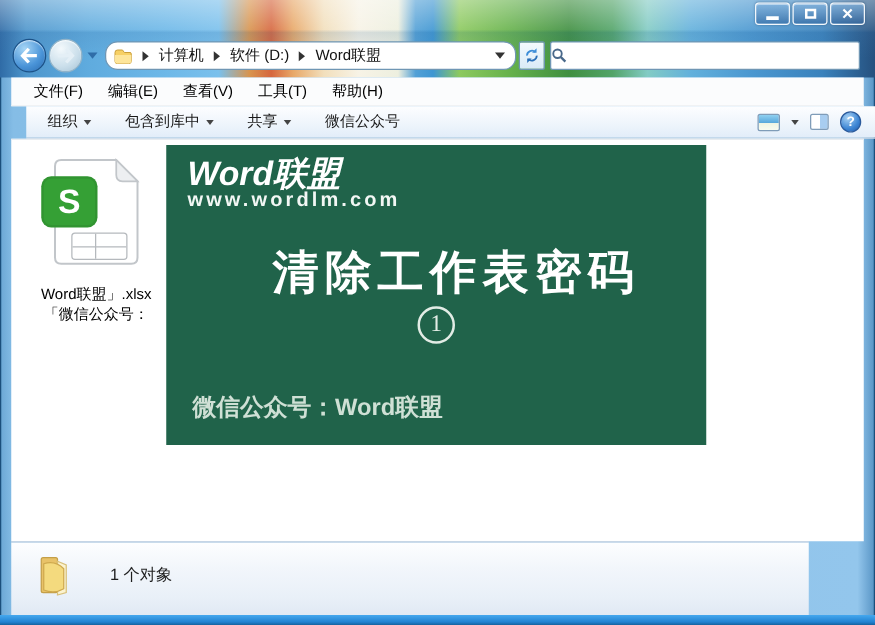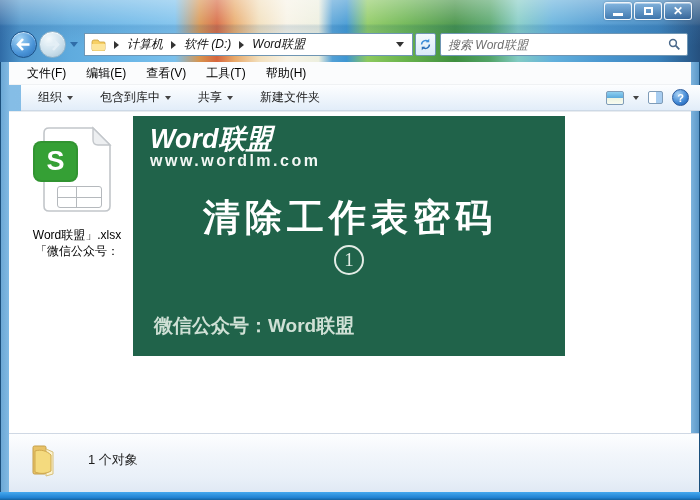--- a/index.html
+++ b/index.html
@@ -56,22 +56,22 @@
   }
   .nav-chevron {
     position:absolute; left:70px; top:42px; width:0; height:0; z-index:4;
     border-left:4px solid transparent; border-right:4px solid transparent;
     border-top:5px solid #2f6da8;
   }
 
   
   .address-bar {
     position:absolute; left:84px; top:33px; width:329px; height:23px; z-index:4;
-    background:#fff; border:1px solid #6f96b4; border-radius:0;
-    display:flex; align-items:center; font-size:12px; color:#111;font-style:italic;
+    background:#fff; border:1px solid #6f96b4; border-radius:10px;
+    display:flex; align-items:center; font-size:12px; color:#111;
   }
   .crumb-folder { margin:0 2px 0 6px; display:flex; }
   .crumb-sep {
     width:0; height:0; margin:0 6px;
     border-top:4px solid transparent; border-bottom:4px solid transparent;
     border-left:5px solid #333;
   }
   .crumb { padding:2px 2px; white-space:nowrap; }
   .address-caret {
     margin-left:auto; margin-right:8px; width:0; height:0;
@@ -164,34 +164,34 @@
 
   
   .banner {
     position:absolute; left:124px; top:4px; width:432px; height:240px;
     background:#20634a; color:#fff;
   }
   .logo { position:absolute; left:17px; top:9px; line-height:1.05; }
   .logo-title { font-size:27px; font-weight:bold; font-style:italic; letter-spacing:0; }
   .logo-sub { font-size:16px; font-weight:bold; letter-spacing:2.5px; color:#f2f7f4; }
   .banner-title {
-    position:absolute; top:77px; left:1px; width:100%; text-align:center;
+    position:absolute; top:77px; left:16px; width:100%; text-align:center;
     font-size:37px; font-weight:bold; letter-spacing:5px; white-space:nowrap;
   }
   .step-circle {
     position:absolute; top:129px; left:50%; transform:translateX(-50%);
     width:30px; height:30px; border:2px solid #e2ece5; border-radius:50%;
     display:flex; align-items:center; justify-content:center;
     font:19px "Liberation Serif", serif; color:#e2ece5;
   }
   .banner-footer { position:absolute; left:21px; bottom:17px; font-size:19px; color:#cfe0d5;font-weight:bold; }
 
   
   .status-bar {
-    position:absolute; top:433px; left:9px; width:690px; height:59px;
+    position:absolute; top:433px; left:9px; width:638px; height:59px;
     background:linear-gradient(180deg,#fdfeff,#f2f6fb 35%,#e9f0f8 75%,#e0e9f4);
     border-top:1px solid #cfd8e4;
   }
   .status-folder { position:absolute; left:16px; top:8px; }
   .status-text { position:absolute; left:79px; top:17px; font-size:13px; color:#1e1e1e; }
 
   .border-bottom {
     position:absolute; top:492px; left:0; width:700px; height:8px;
     background:linear-gradient(180deg,#45a8ee,#2182d2 70%,#15629e);
   }
@@ -246,21 +246,20 @@
     <div class="refresh-btn">
       <svg width="13" height="13" viewBox="0 0 16 16">
         <path d="M3.2 8 a4.8 4.8 0 0 1 8.2 -3.4" fill="none" stroke="#3e8ed8" stroke-width="1.8"></path>
         <path d="M12.6 0.8 v4.4 h-4.4 z" fill="#3e8ed8"></path>
         <path d="M12.8 8 a4.8 4.8 0 0 1 -8.2 3.4" fill="none" stroke="#2a6fb8" stroke-width="1.8"></path>
         <path d="M3.4 15.2 v-4.4 h4.4 z" fill="#2a6fb8"></path>
       </svg>
     </div>
 
     <div class="search-box">
-      <input class="search-input" placeholder="搜索 Word联盟" style="">
       <span class="search-glass">
         <svg width="13" height="13" viewBox="0 0 13 13">
           <circle cx="5" cy="5" r="3.4" fill="none" stroke="#49688a" stroke-width="1.5"></circle>
           <path d="M7.7 7.7 L11.3 11.3" stroke="#49688a" stroke-width="1.8"></path>
         </svg>
       </span>
     </div>
   </div>
 
   <div class="menu-bar">
@@ -278,21 +277,21 @@
     </span>
     <span class="tool-item">
       <span>包含到库中</span>
       <span class="tool-caret"></span>
     </span>
     <span class="tool-item">
       <span>共享</span>
       <span class="tool-caret"></span>
     </span>
     <span class="tool-item">
-      <span>新建文件夹</span>
+      <span>微信公众号</span>
     </span>
     <span class="toolbar-right">
       <span class="views-icon"></span>
       <span class="tool-caret"></span>
       <span class="pane-icon"></span>
       <span class="help-icon">?</span>
     </span>
   </div>
 
   <div class="content">

